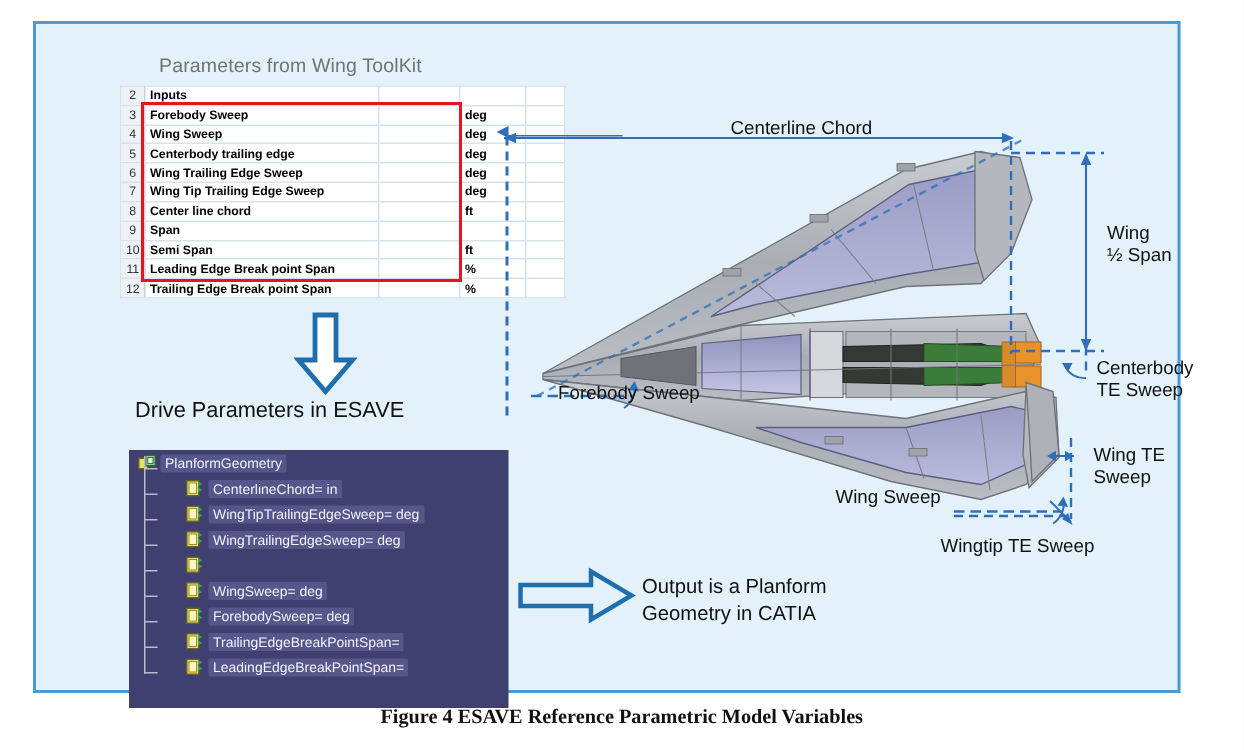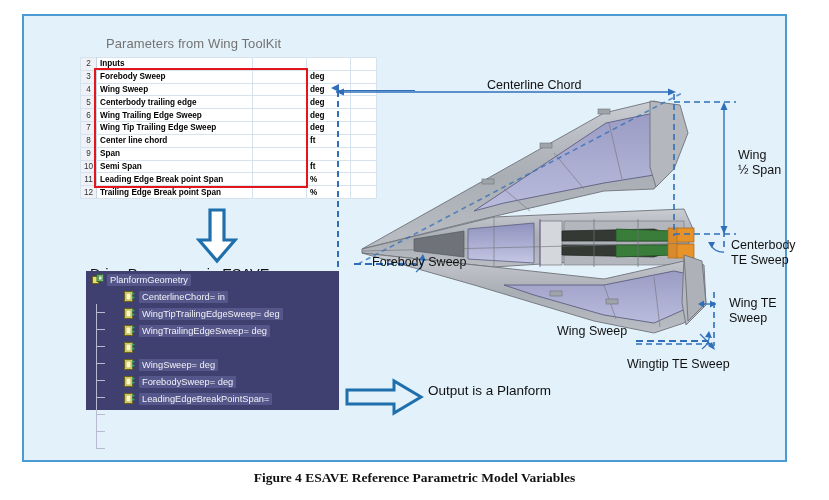--- a/index.html
+++ b/index.html
@@ -36,21 +36,21 @@
   #leader-head{position:absolute;left:307px;top:68px;width:0;height:0;
                border-top:4.5px solid transparent;border-bottom:4.5px solid transparent;
                border-right:8px solid #2f6fba;}
 
   
   #down-arrow{position:absolute;left:172px;top:192px;width:42px;height:56px;}
 
   
   #catia-title{position:absolute;left:66px;top:250px;font-size:14.5px;color:#111;
                white-space:nowrap;}
-  #catia-panel{position:absolute;left:62px;top:255px;width:253px;height:139px;
+  #catia-panel{position:absolute;left:62px;top:284px;width:253px;height:172px;
                background:#3f4070;box-sizing:border-box;}
   .tree-row{position:relative;height:17px;display:flex;align-items:center;
             font-size:9.3px;color:#f2f2f8;white-space:nowrap;}
   .tree-row .lbl{background:#55568a;padding:1px 3px;border-radius:1px;}
   .tree-row.root{padding-left:6px;}
   .tree-row.child{padding-left:38px;}
   .tico{width:12px;height:11px;margin-right:3px;flex:0 0 auto;}
   #tree-spine{position:absolute;left:72px;top:288px;width:0;height:150px;
               border-left:1.3px solid #b9b9d2;}
   .tstub{position:absolute;left:72px;width:9px;height:0;border-top:1.3px solid #b9b9d2;}
@@ -237,20 +237,29 @@
           <span class="lbl">WingSweep=   deg</span>
         </div>
         <div class="tree-row child">
           <svg class="tico" viewBox="0 0 12 11">
             <rect x="0.5" y="0.5" width="8" height="10" fill="#e8e06a" stroke="#6b6320"></rect>
             <rect x="2" y="2" width="5" height="7" fill="#fdf8c2" stroke="#8d8430" stroke-width="0.6"></rect>
             <path d="M8 1 l3 1.6 -3 1.6z" fill="#3aa35a"></path>
             <path d="M8 5 l3 1.6 -3 1.6z" fill="#3aa35a"></path>
           </svg>
           <span class="lbl">ForebodySweep=   deg</span>
+        </div>
+        <div class="tree-row child">
+          <svg class="tico" viewBox="0 0 12 11">
+            <rect x="0.5" y="0.5" width="8" height="10" fill="#e8e06a" stroke="#6b6320"></rect>
+            <rect x="2" y="2" width="5" height="7" fill="#fdf8c2" stroke="#8d8430" stroke-width="0.6"></rect>
+            <path d="M8 1 l3 1.6 -3 1.6z" fill="#3aa35a"></path>
+            <path d="M8 5 l3 1.6 -3 1.6z" fill="#3aa35a"></path>
+          </svg>
+          <span class="lbl">TrailingEdgeBreakPointSpan=</span>
         </div>
         <div class="tree-row child">
           <svg class="tico" viewBox="0 0 12 11">
             <rect x="0.5" y="0.5" width="8" height="10" fill="#e8e06a" stroke="#6b6320"></rect>
             <rect x="2" y="2" width="5" height="7" fill="#fdf8c2" stroke="#8d8430" stroke-width="0.6"></rect>
             <path d="M8 1 l3 1.6 -3 1.6z" fill="#3aa35a"></path>
             <path d="M8 5 l3 1.6 -3 1.6z" fill="#3aa35a"></path>
           </svg>
           <span class="lbl">LeadingEdgeBreakPointSpan=</span>
         </div>
@@ -267,20 +276,21 @@
       <div class="tstub" style="top: 398px;"></div>
       <div class="tstub" style="top: 415px;"></div>
       <div class="tstub" style="top: 432px;"></div>
     </div>
 
   <svg id="out-arrow" viewBox="0 0 80 38">
     <polygon points="3,12 50,12 50,3 77,19 50,35 50,26 3,26" fill="#e3f1fb" stroke="#1f6fad" stroke-width="3" stroke-linejoin="miter"></polygon>
   </svg>
   <div id="out-text">
     <div>Output  is a Planform</div>
+    <div>Geometry in CATIA</div>
   </div>
 
   <svg id="aircraft" viewBox="0 0 420 300">
     <defs>
       <linearGradient id="gFus" x1="0" y1="0" x2="0" y2="1">
         <stop offset="0" stop-color="#c9ccd1"></stop>
           <stop offset="0.5" stop-color="#a9adb4"></stop>
         <stop offset="1" stop-color="#babec4"></stop>
       </linearGradient>
       <linearGradient id="gWing" x1="0" y1="0" x2="0" y2="1">

